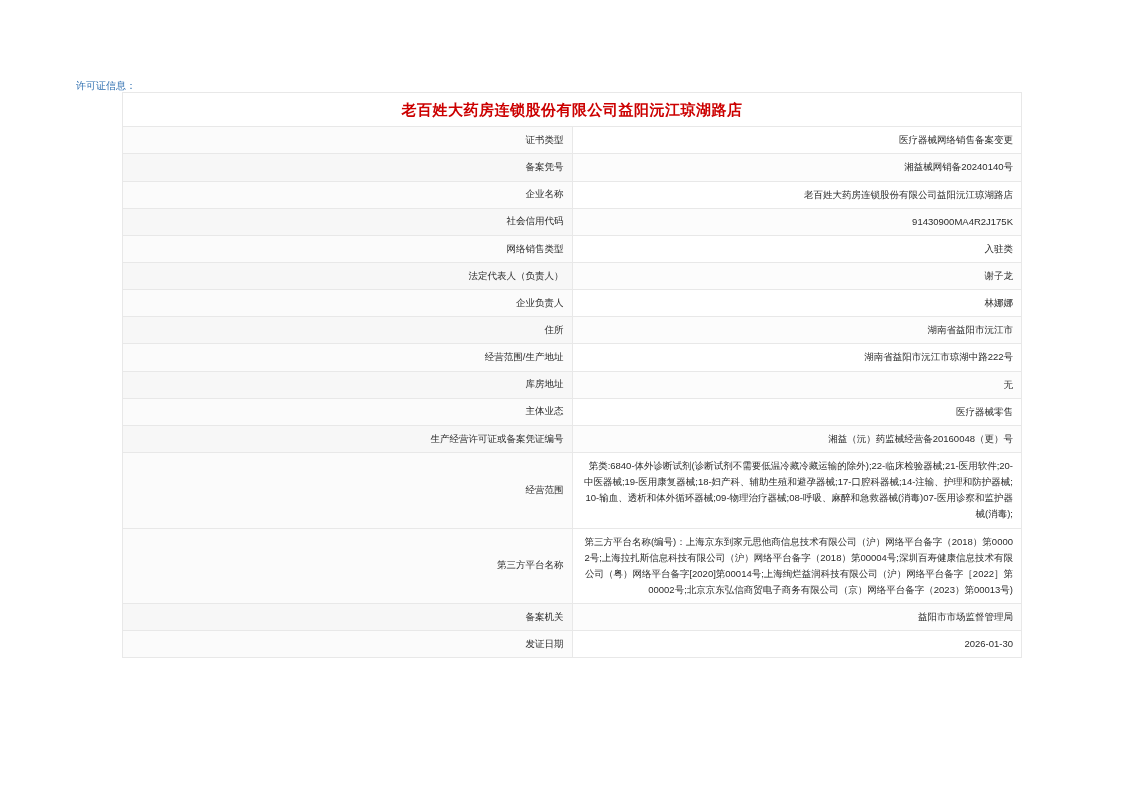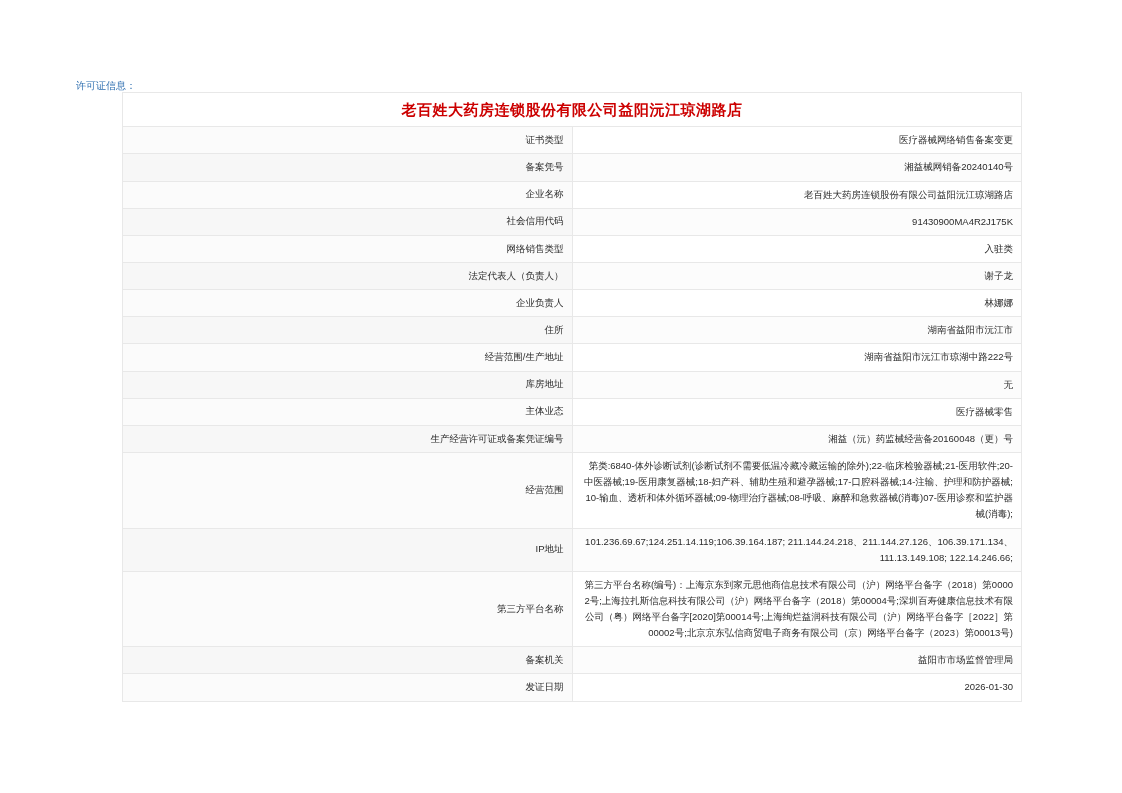--- a/index.html
+++ b/index.html
@@ -143,24 +143,20 @@
           <td class="val wrap">医疗器械零售</td>
         </tr>
         <tr class="alt">
           <td class="key">生产经营许可证或备案凭证编号</td>
           <td class="val wrap">湘益（沅）药监械经营备20160048（更）号</td>
         </tr>
         <tr>
           <td class="key">经营范围</td>
           <td class="val wrap">第类:6840-体外诊断试剂(诊断试剂不需要低温冷藏冷藏运输的除外);22-临床检验器械;21-医用软件;20-中医器械;19-医用康复器械;18-妇产科、辅助生殖和避孕器械;17-口腔科器械;14-注输、护理和防护器械;10-输血、透析和体外循环器械;09-物理治疗器械;08-呼吸、麻醉和急救器械(消毒)07-医用诊察和监护器械(消毒);</td>
         </tr>
-        <tr class="alt">
-          <td class="key">IP地址</td>
-          <td class="val wrap">101.236.69.67;124.251.14.119;106.39.164.187; 211.144.24.218、211.144.27.126、106.39.171.134、111.13.149.108; 122.14.246.66;</td>
-        </tr>
         <tr>
           <td class="key">第三方平台名称</td>
           <td class="val wrap">第三方平台名称(编号)：上海京东到家元思他商信息技术有限公司（沪）网络平台备字（2018）第00002号;上海拉扎斯信息科技有限公司（沪）网络平台备字（2018）第00004号;深圳百寿健康信息技术有限公司（粤）网络平台备字[2020]第00014号;上海绚烂益润科技有限公司（沪）网络平台备字［2022］第00002号;北京京东弘信商贸电子商务有限公司（京）网络平台备字（2023）第00013号)</td>
         </tr>
         <tr class="alt">
           <td class="key">备案机关</td>
           <td class="val wrap">益阳市市场监督管理局</td>
         </tr>
         <tr>
           <td class="key">发证日期</td>

